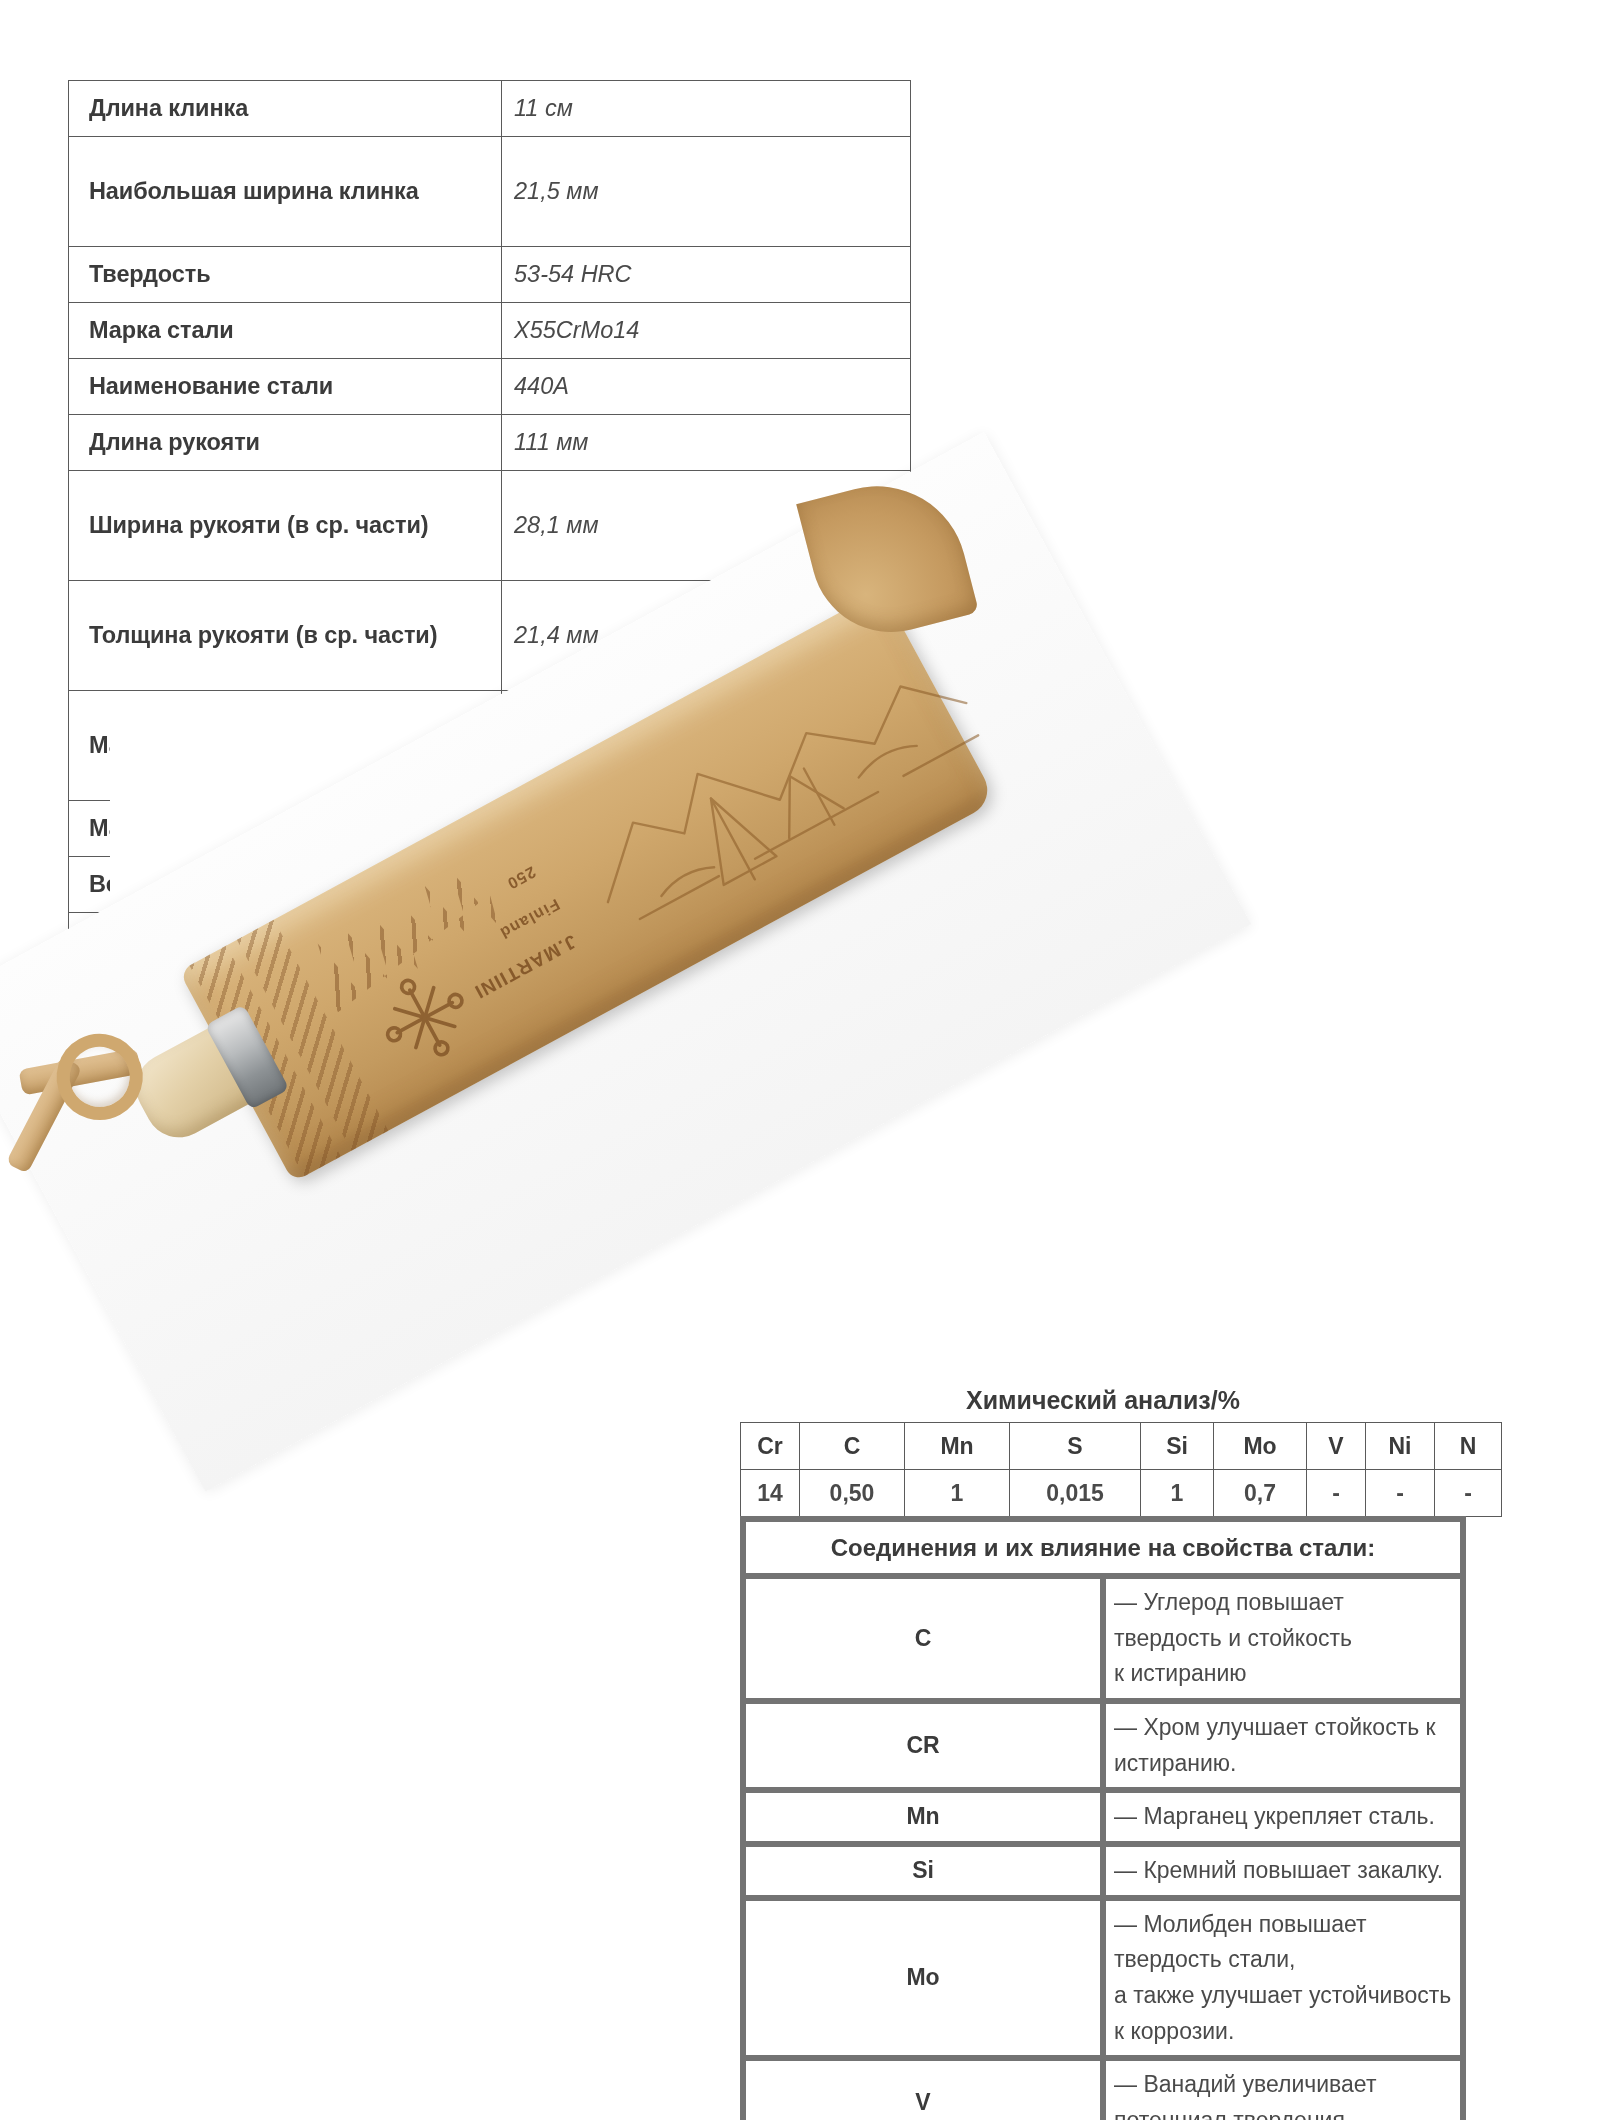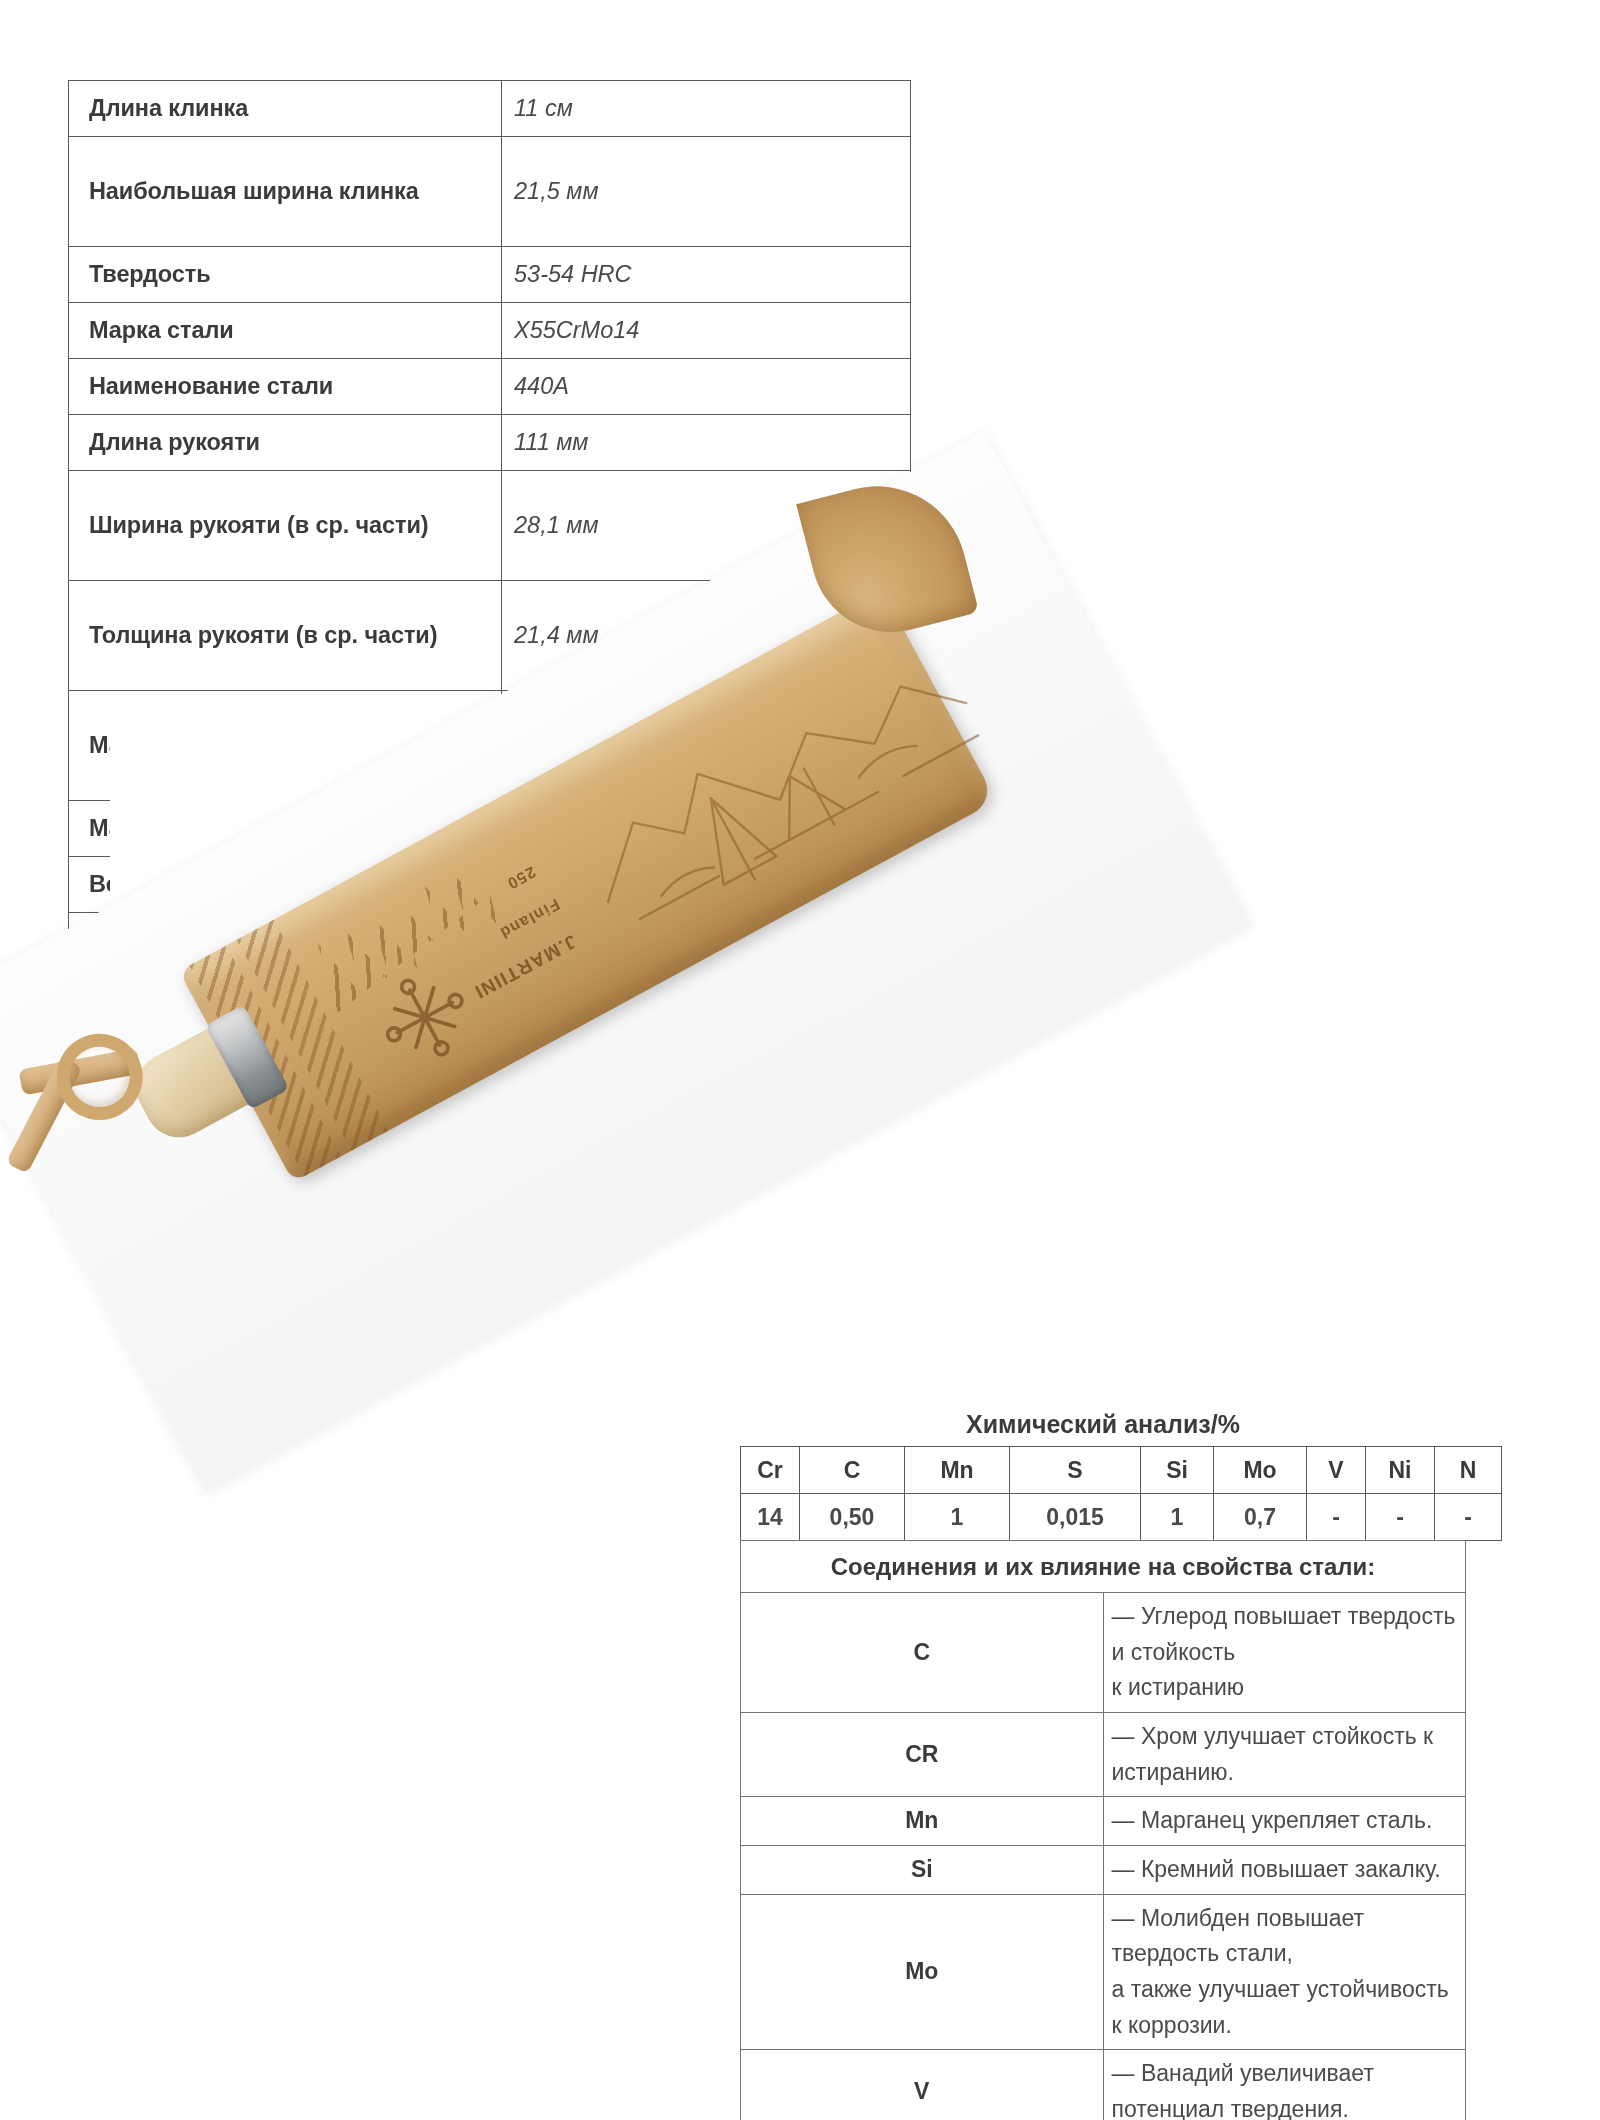--- a/index.html
+++ b/index.html
@@ -322,21 +322,20 @@
     left: 740px;
     top: 1386px;
     width: 726px;
   }
   .chem-title {
     text-align: center;
     font-size: 25px;
     font-weight: bold;
     color: #3b3b3b;
     padding-bottom: 7px;
-    margin-top: 24px;
   }
   table.chem {
     border-collapse: collapse;
     width: 726px;
     table-layout: fixed;
   }
   table.chem td, table.chem th {
     border: 1px solid #5a5a5a;
     text-align: center;
     font-size: 23px;
@@ -346,21 +345,21 @@
   table.chem th { font-weight: bold; height: 36px; }
   table.chem td.num { font-weight: bold; color: #4a4a4a; height: 36px; }
 
   table.desc {
     border-collapse: collapse;
     width: 726px;
     table-layout: fixed;
     margin-top: -1px;
   }
   table.desc td {
-    border: 1px solid #737373;
+    border: 6px solid #737373;
     font-size: 23px;
     color: #4a4a4a;
     vertical-align: middle;
     padding: 6px 8px;
     line-height: 1.55;
   }
   table.desc td.sym {
     width: 46px;
     text-align: center;
     font-weight: bold;

